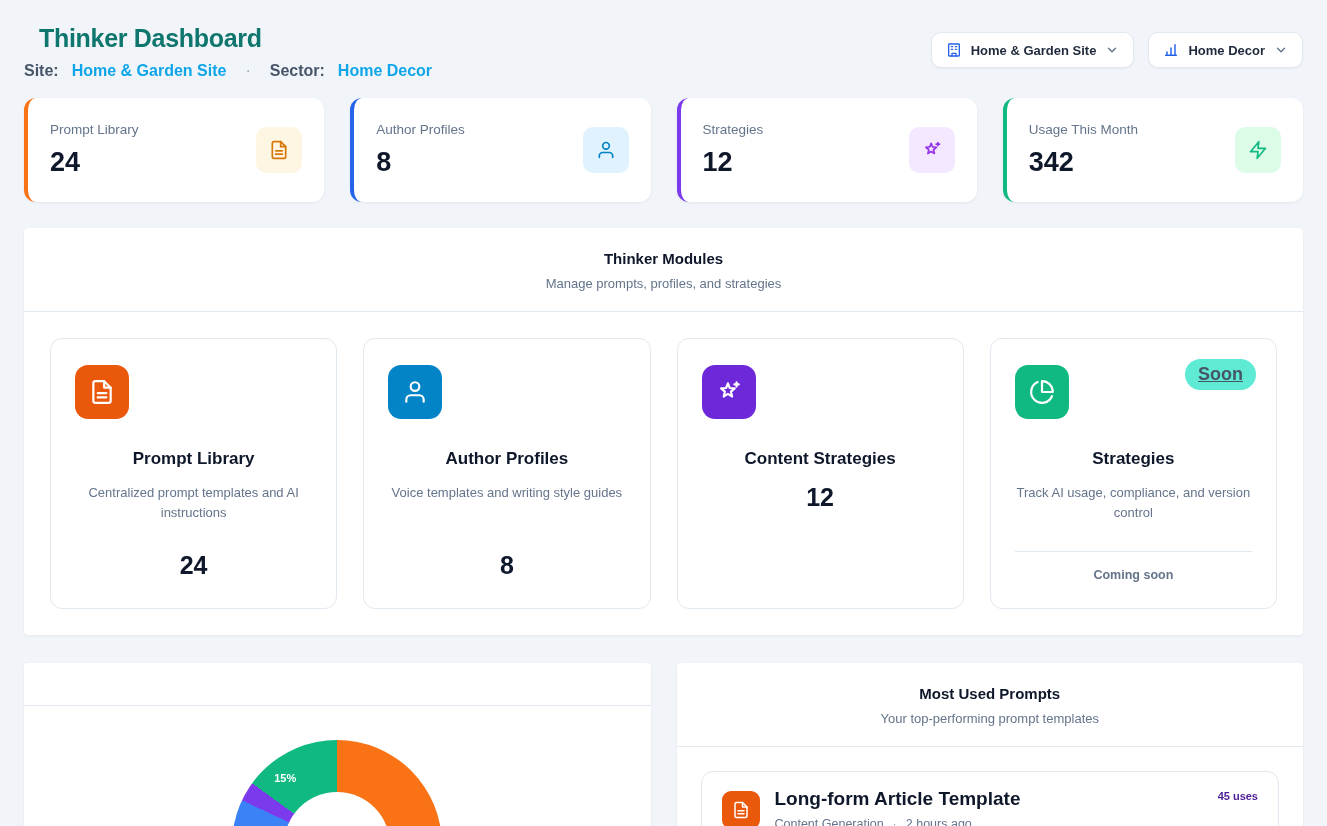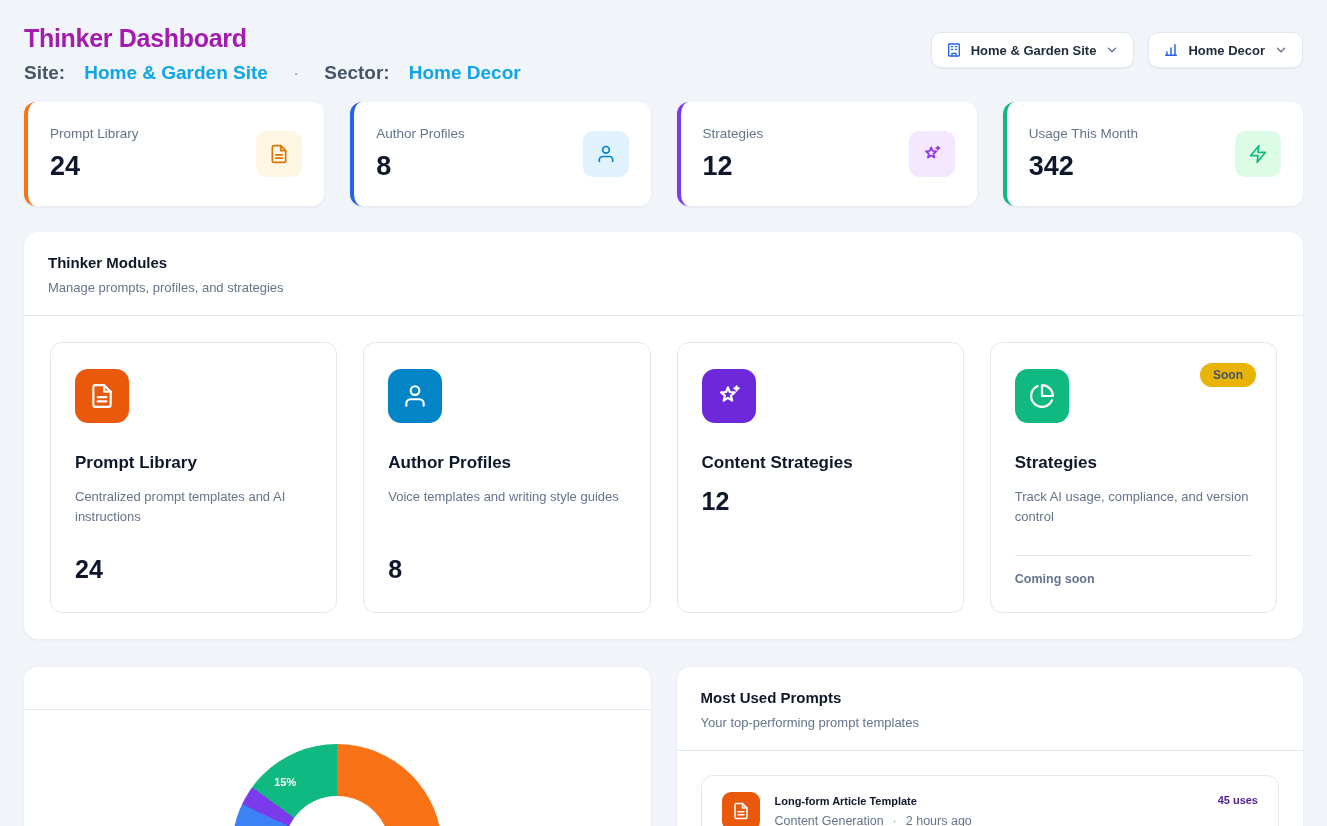--- a/index.html
+++ b/index.html
@@ -9,22 +9,22 @@
     height: 826px;
     overflow: hidden;
     background: #f1f5f9;
     font-family: "Liberation Sans", "DejaVu Sans", sans-serif;
     color: #0f172a;
   }
   .page { padding: 22px 24px 0; }
 
   
   .topbar { display: flex; justify-content: space-between; align-items: flex-start; margin-bottom: 18px; }
-  .page-title { margin: 2px 0 9px; font-size: 25px; font-weight: 800; letter-spacing: -0.3px; color: #a21caf; }
-  .subtitle { display: flex; align-items: center; gap: 19px; font-size: 19px; }
+  .page-title { margin: 2px 15px 9px; font-size: 25px; font-weight: 800; letter-spacing: -0.3px; color: #0f766e; }
+  .subtitle { display: flex; align-items: center; gap: 13px; font-size: 16px; }
   .subtitle .label { color: #475569; font-weight: 700; }
   .subtitle .link { color: #0ea5e9; font-weight: 700; text-decoration: none; cursor: pointer; }
   .subtitle .sep { color: #94a3b8; margin: 0 6px; }
   .topbar-actions { display: flex; gap: 14px; margin-top: 10px; }
   .dropdown {
     display: flex; align-items: center; gap: 9px;
     background: #fff; border: 1px solid #e2e8f0; border-radius: 10px;
     padding: 9px 14px; font-size: 13px; font-weight: 700; color: #1e293b;
     cursor: pointer; box-shadow: 0 1px 2px rgba(15,23,42,.05);
     font-family: inherit;
@@ -38,50 +38,50 @@
     background: #fff; border-radius: 12px; border-left: 4px solid #ccc;
     padding: 18px 22px; height: 104px;
     display: flex; justify-content: space-between; align-items: center;
     box-shadow: 0 1px 3px rgba(15,23,42,.06);
   }
   .stat-label { font-size: 13.5px; color: #64748b; margin-bottom: 10px; }
   .stat-value { font-size: 27px; font-weight: 800; color: #0f172a; }
   .stat-icon { width: 46px; height: 46px; border-radius: 10px; display: grid; place-items: center; }
 
   
-  .card { background: #fff; border-radius: 14px; box-shadow: 0 1px 3px rgba(15,23,42,.06); }
+  .card { background: #fff; border-radius: 4px; box-shadow: 0 1px 3px rgba(15,23,42,.06); text-align: center; }
   .card-header { padding: 22px 24px 20px; border-bottom: 1px solid #e2e8f0; }
   .card-title { margin: 0 0 9px; font-size: 15px; font-weight: 700; color: #0f172a; }
   .card-sub { margin: 0; font-size: 13px; color: #64748b; }
 
   
   .modules-card { margin-bottom: 28px; }
   .modules-grid { display: grid; grid-template-columns: repeat(4, 1fr); gap: 26px; padding: 26px; }
   .module-card { position: relative; border: 1px solid #e2e8f0; border-radius: 12px; padding: 26px 24px; background: #fff; cursor: pointer; }
   .module-icon { width: 54px; height: 54px; border-radius: 13px; color: #fff; display: grid; place-items: center; margin-bottom: 30px; }
   .module-title { margin: 0 0 14px; font-size: 17px; font-weight: 700; color: #0f172a; }
   .module-desc { margin: 0 0 28px; font-size: 13px; line-height: 1.5; color: #64748b; min-height: 40px; }
   .module-value { font-size: 25px; font-weight: 800; color: #0f172a; }
-  .soon-badge { position: absolute; top: 20px; right: 20px; background: #eab308; color: #475569; font-size: 12px; font-weight: 700; padding: 5px 13px; border-radius: 999px; }
+  .soon-badge { position: absolute; top: 20px; right: 20px; background: #5eead4; color: #475569; font-size: 18px; font-weight: 700; padding: 5px 13px; border-radius: 999px; text-decoration: underline; }
   .module-divider { border: none; border-top: 1px solid #e2e8f0; margin: 0 0 16px; }
   .module-footer { font-size: 12.5px; color: #64748b; font-weight: bold; }
 
   
   .bottom-grid { display: grid; grid-template-columns: 1fr 1fr; gap: 26px; }
   .bottom-card { height: 430px; overflow: hidden; }
 
   .donut-wrap { position: relative; width: 210px; margin: 34px auto 0; }
   .donut { width: 210px; height: 210px; border-radius: 50%; }
   .donut-hole { position: absolute; inset: 52px; background: #fff; border-radius: 50%; }
   .donut-label { position: absolute; left: 42px; top: 32px; color: #fff; font-size: 11px; font-weight: 700; }
 
   .prompt-list { padding: 24px; }
   .prompt-item { display: flex; align-items: center; gap: 15px; border: 1px solid #e2e8f0; border-radius: 12px; padding: 16px 20px; cursor: pointer; background: #fff; }
   .prompt-icon { width: 38px; height: 38px; border-radius: 9px; background: #ea580c; color: #fff; display: grid; place-items: center; flex: 0 0 auto; }
-  .prompt-title { font-size: 11px; font-weight: 700; color: #0f172a; margin-bottom: 7px; }
+  .prompt-title { font-size: 19px; font-weight: 700; color: #0f172a; margin-bottom: 7px; }
   .prompt-meta { display: flex; align-items: center; gap: 9px; font-size: 12.5px; color: #64748b; }
   .prompt-meta .msep { color: #94a3b8; }
   .prompt-uses { margin-left: auto; align-self: flex-start; margin-top: 2px; color: #4c1d95; font-size: 11px; font-weight: 700; }
 </style>
 </head>
 <body>
 
 <div class="page">
 
   <header class="topbar">

